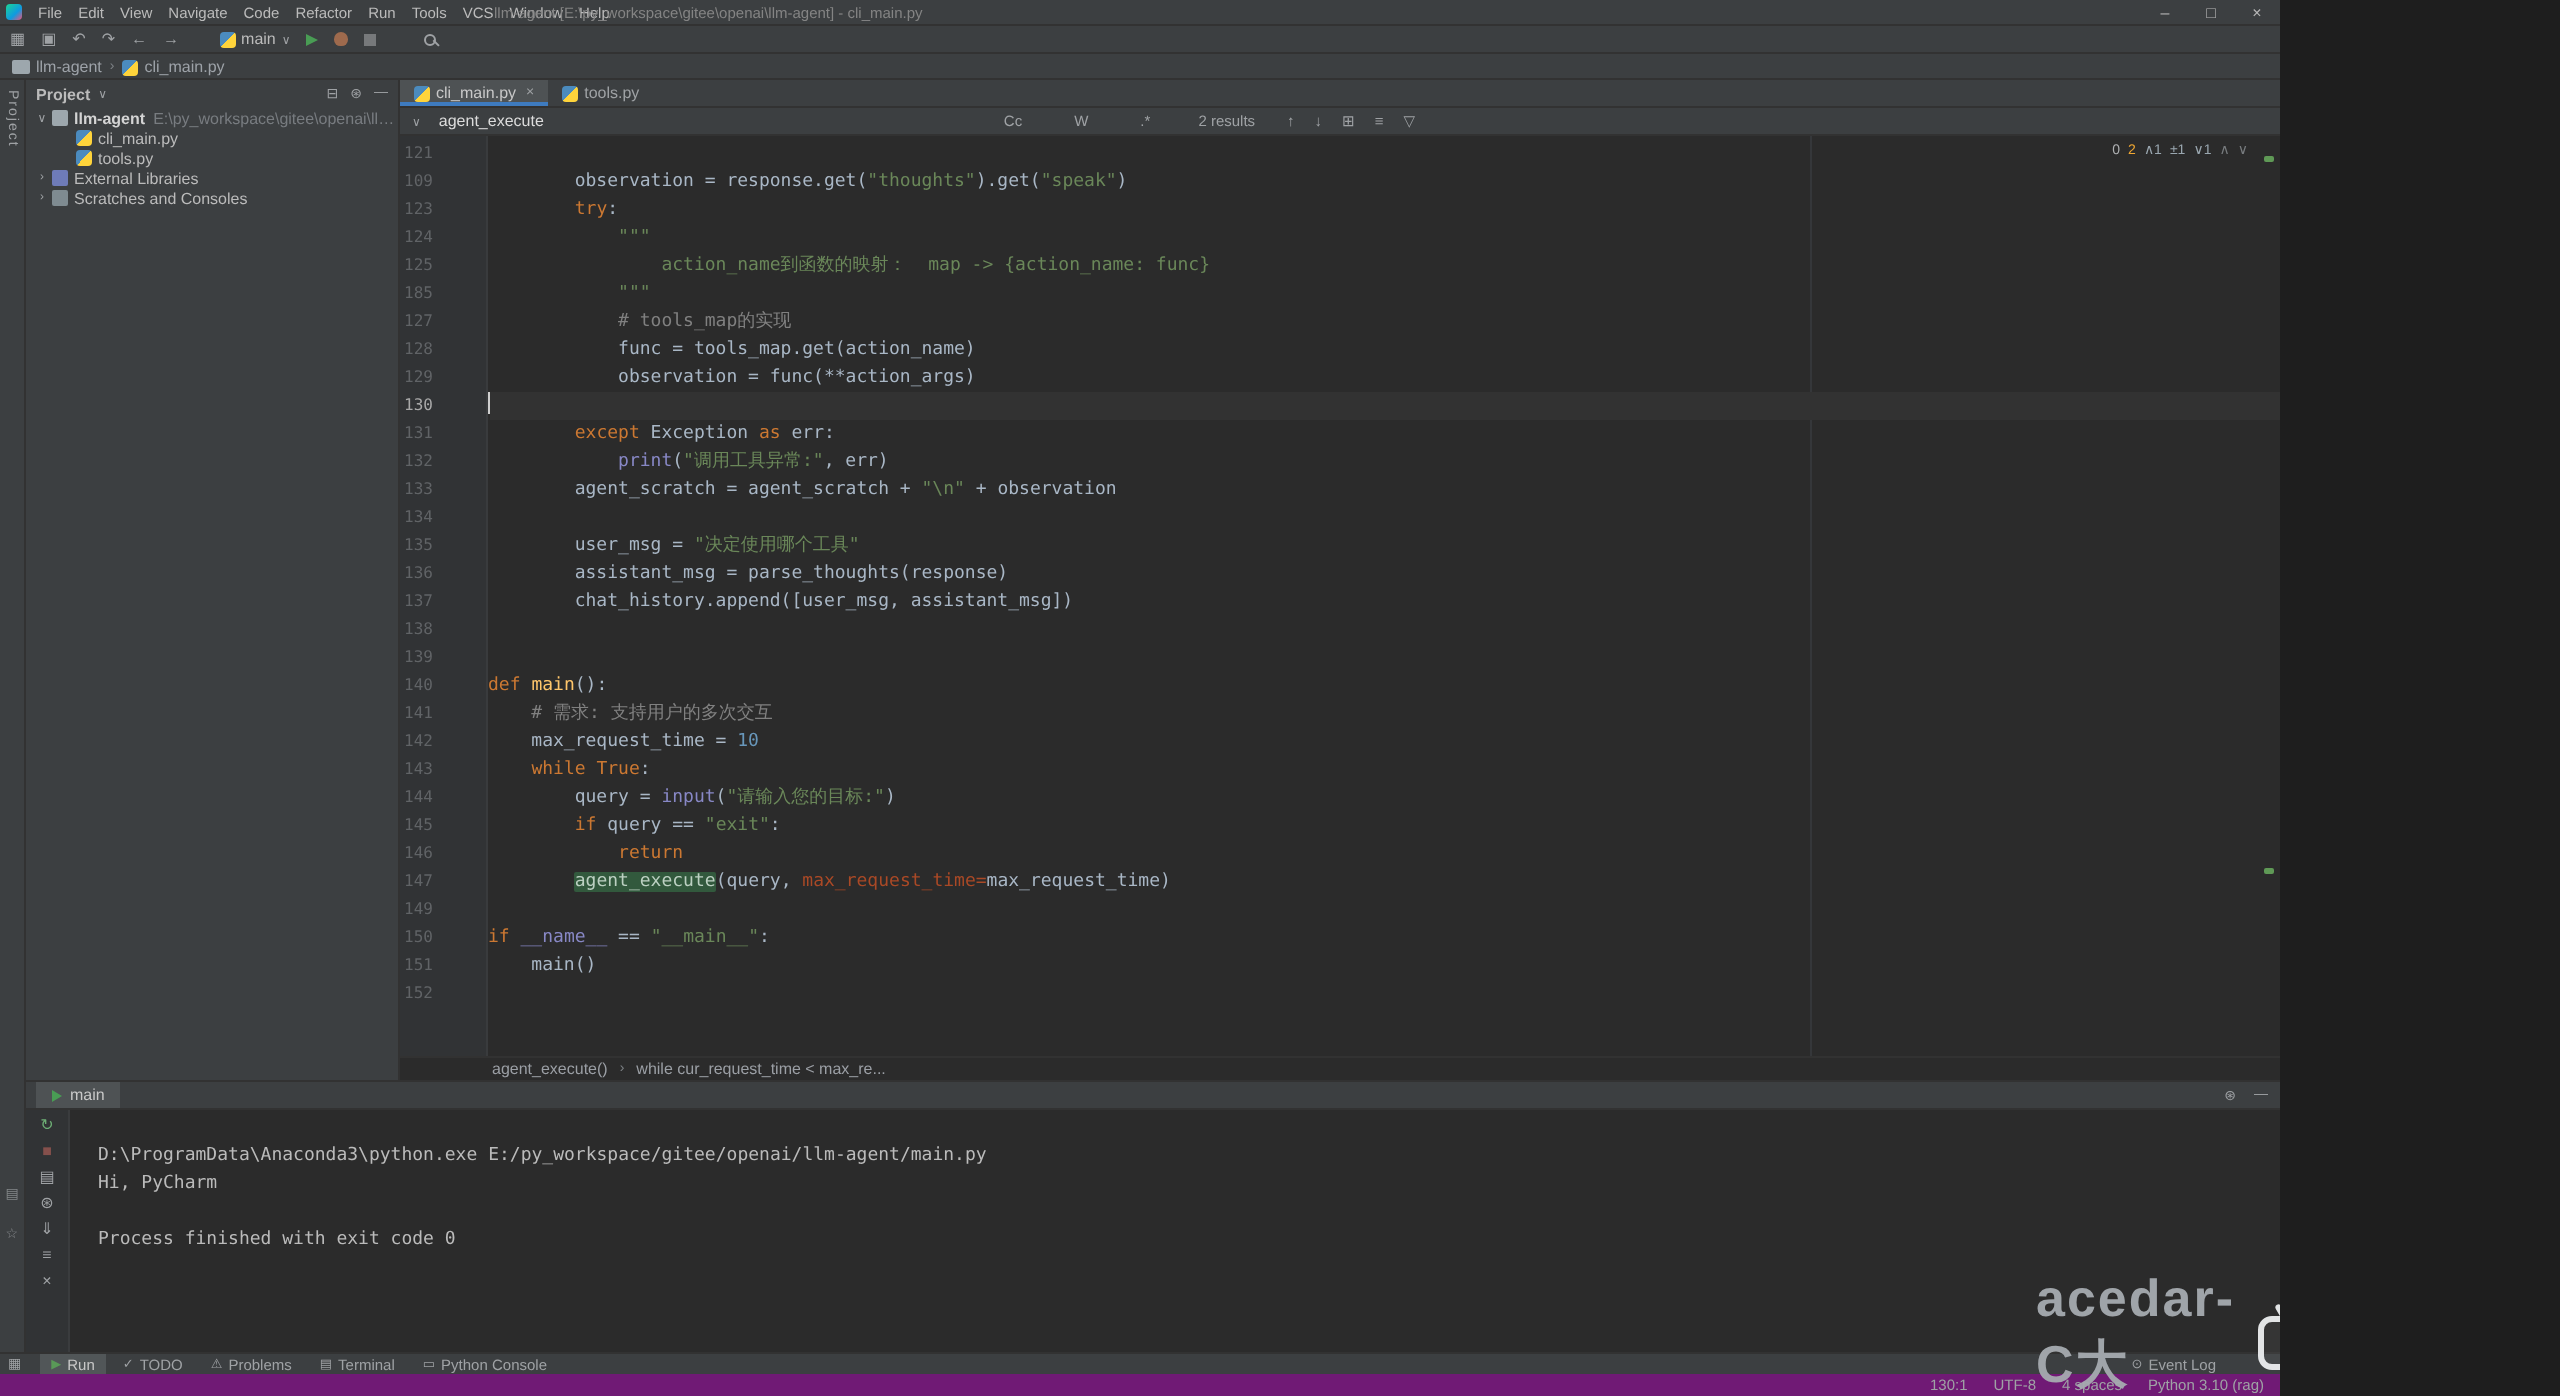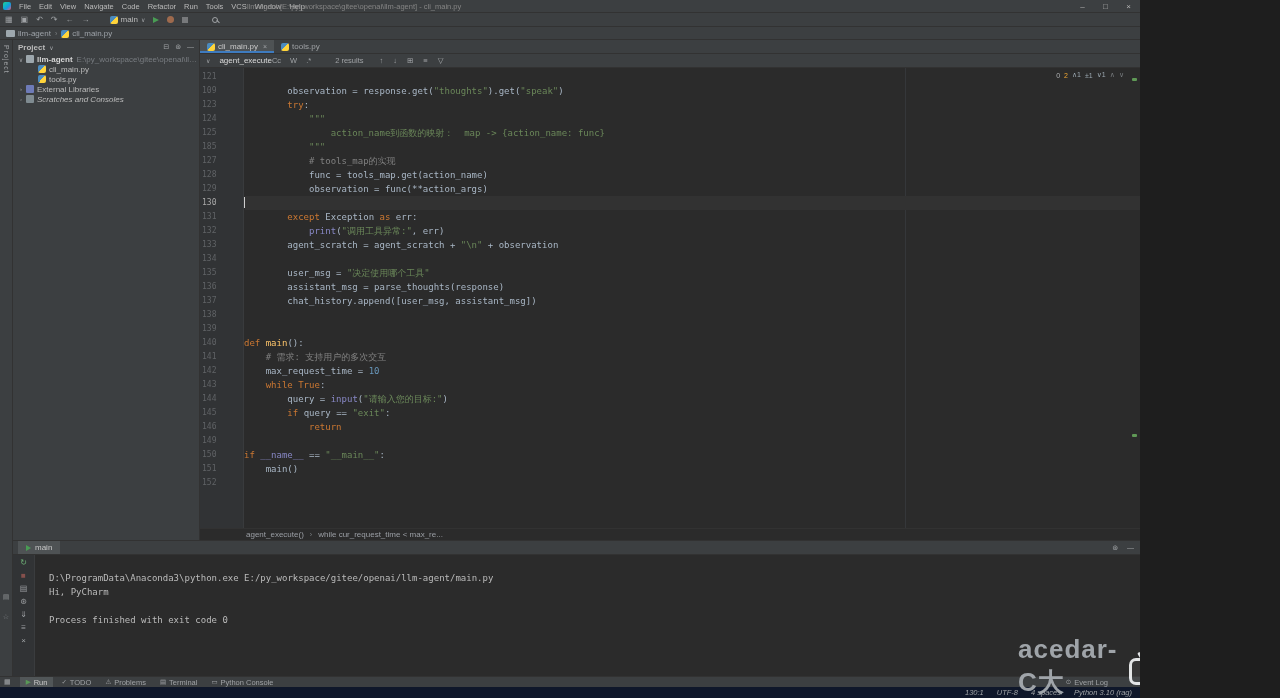--- a/index.html
+++ b/index.html
@@ -59,21 +59,21 @@
   .tabs-row { height:14px; background:#3c3f41; display:flex; flex:none; border-bottom:1px solid #323232; }
   .etab { display:flex; align-items:center; padding:0 7px; font-size:8px; color:#9fa2a5; gap:3px; }
   .etab.active { background:#4e5254; color:#c8c8c8; box-shadow:inset 0 -2px 0 #3e7bbf; }
   .tab-close { font-size:7px; color:#9fa2a5; margin-left:2px; }
   .py-icon { display:inline-block; width:8px; height:8px; border-radius:2px; background:linear-gradient(135deg,#4b8bbe 50%,#ffd43b 50%); flex:none; }
   .mini-folder { display:inline-block; width:9px; height:7px; border-radius:1px; background:#9da7ad; flex:none; }
 
   .find-row { height:14px; background:#3c3f41; border-bottom:1px solid #323232; display:flex; align-items:center; flex:none; padding:0 6px; font-size:8px; }
   .find-chevron { font-size:6px; color:#9fa2a5; margin-right:9px; }
   .find-query { color:#dcdcdc; }
-  .find-toggles { display:flex; gap:9px; }
+  .find-toggles { margin-left:230px; display:flex; gap:26px; }
   .toggle { font-size:7.5px; color:#9fa2a5; }
   .find-results { margin-left:24px; color:#9fa2a5; font-size:7.5px; }
   .find-icons { margin-left:16px; display:flex; gap:10px; }
   .find-icon { font-size:7.5px; color:#9fa2a5; }
 
   .code-wrap { flex:1; position:relative; overflow:hidden; background:#2b2b2b; min-width:0; }
   .gutter-bg { position:absolute; left:0; top:0; bottom:0; width:44px; background:#313335; border-right:1px solid #393b3d; }
   .guide { position:absolute; left:705px; top:0; bottom:0; width:1px; background:#35373a; }
   .code-lines { position:absolute; left:0; top:2px; right:0; }
   .cline { height:14px; display:flex; position:relative; }
@@ -104,21 +104,21 @@
   .console { flex:1; padding:16px 0 0 14px; font-family:"DejaVu Sans Mono","DejaVu Sans",monospace; font-size:9px; color:#bbbbbb; overflow:hidden; }
   .conline { height:14px; line-height:14px; white-space:pre; }
 
   
   .tw-bar { position:absolute; left:0; top:676px; width:100%; height:11px; background:#3c3f41; border-top:1px solid #323232; display:flex; align-items:center; font-size:7.5px; color:#9fa2a5; padding:0 4px; gap:2px; z-index:4; }
   .tw-hamburger { font-size:7px; margin-right:7px; color:#9fa2a5; }
   .tw-btn { display:flex; align-items:center; gap:3px; padding:0 6px; height:100%; }
   .tw-btn.active { background:#515658; color:#c8c8c8; }
   .tw-glyph { font-size:6.5px; }
   .event-log { margin-left:auto; display:flex; align-items:center; gap:3px; padding-right:28px; }
-  .status-bar { position:absolute; left:0; top:687px; width:100%; height:11px; background:#0f172a; display:flex; align-items:center; justify-content:flex-end; gap:13px; font-size:7.5px; color:#9fa2a5; padding-right:8px; z-index:4;font-style:italic; }
+  .status-bar { position:absolute; left:0; top:687px; width:100%; height:11px; background:#701a75; display:flex; align-items:center; justify-content:flex-end; gap:13px; font-size:7.5px; color:#9fa2a5; padding-right:8px; z-index:4; }
   .status-circle { position:absolute; left:1213px; top:681px; width:9px; height:9px; border-radius:50%; background:#ffd83d; border:3px solid #41aee2; z-index:6; }
 
   
   .watermark { position:absolute; left:1018px; top:634px; display:flex; align-items:center; gap:11px; z-index:5; opacity:.95; }
   .wm-text { font-size:26px; color:#a6abb0; font-weight:600; letter-spacing:1px; }
   .bili { display:flex; align-items:center; gap:5px; color:#eceef0; }
   .bili-tv { width:40px; height:27px; border:3px solid #eceef0; border-radius:7px; position:relative; background:rgba(255,255,255,.05); margin-top:8px; }
   .bili-tv::before { content:""; position:absolute; width:2.5px; height:8px; background:#eceef0; left:7px; top:-9px; transform:rotate(-30deg); border-radius:2px; }
   .bili-tv::after { content:""; position:absolute; width:2.5px; height:8px; background:#eceef0; right:7px; top:-9px; transform:rotate(30deg); border-radius:2px; }
   .bili-eye { position:absolute; width:2.5px; height:6px; background:#eceef0; border-radius:2px; top:7px; }
@@ -225,21 +225,21 @@
               <div class="tree-row" style="padding-left: 16px;">
                 <span class="tree-arrow"></span>
                 <span class="ticon python"></span>
                 <span class="tree-label">tools.py</span>
               </div>
               <div class="tree-row" style="padding-left: 4px;">
                 <span class="tree-arrow">›</span>
                 <span class="ticon library"></span>
                 <span class="tree-label">External Libraries</span>
               </div>
-              <div class="tree-row" style="padding-left: 4px; font-style: italic;">
+              <div class="tree-row" style="padding-left: 4px;">
                 <span class="tree-arrow">›</span>
                 <span class="ticon scratch"></span>
                 <span class="tree-label">Scratches and Consoles</span>
               </div>
             </div>
         </div>
 
         <div class="editor-col">
           <div class="tabs-row">
               <div class="etab active">
@@ -371,20 +371,24 @@
                   <span class="ln">144</span>
                   <span class="ctext"><span class="tk-p">        query = </span><span class="tk-b">input</span><span class="tk-p">(</span><span class="tk-s">"请输入您的目标:"</span><span class="tk-p">)</span></span>
                 </div>
                 <div class="cline">
                   <span class="ln">145</span>
                   <span class="ctext"><span class="tk-p">        </span><span class="tk-k">if </span><span class="tk-p">query == </span><span class="tk-s">"exit"</span><span class="tk-p">:</span></span>
                 </div>
                 <div class="cline">
                   <span class="ln">146</span>
                   <span class="ctext"><span class="tk-p">            </span><span class="tk-k">return</span></span>
+                </div>
+                <div class="cline">
+                  <span class="ln">147</span>
+                  <span class="ctext"><span class="tk-p">        </span><span class="tk-h">agent_execute</span><span class="tk-p">(query, </span><span class="tk-a">max_request_time=</span><span class="tk-p">max_request_time)</span></span>
                 </div>
                 <div class="cline">
                   <span class="ln">149</span>
                   <span class="ctext"></span>
                 </div>
                 <div class="cline">
                   <span class="ln">150</span>
                   <span class="ctext"><span class="tk-k">if </span><span class="tk-b">__name__</span><span class="tk-p"> == </span><span class="tk-s">"__main__"</span><span class="tk-p">:</span></span>
                 </div>
                 <div class="cline">

